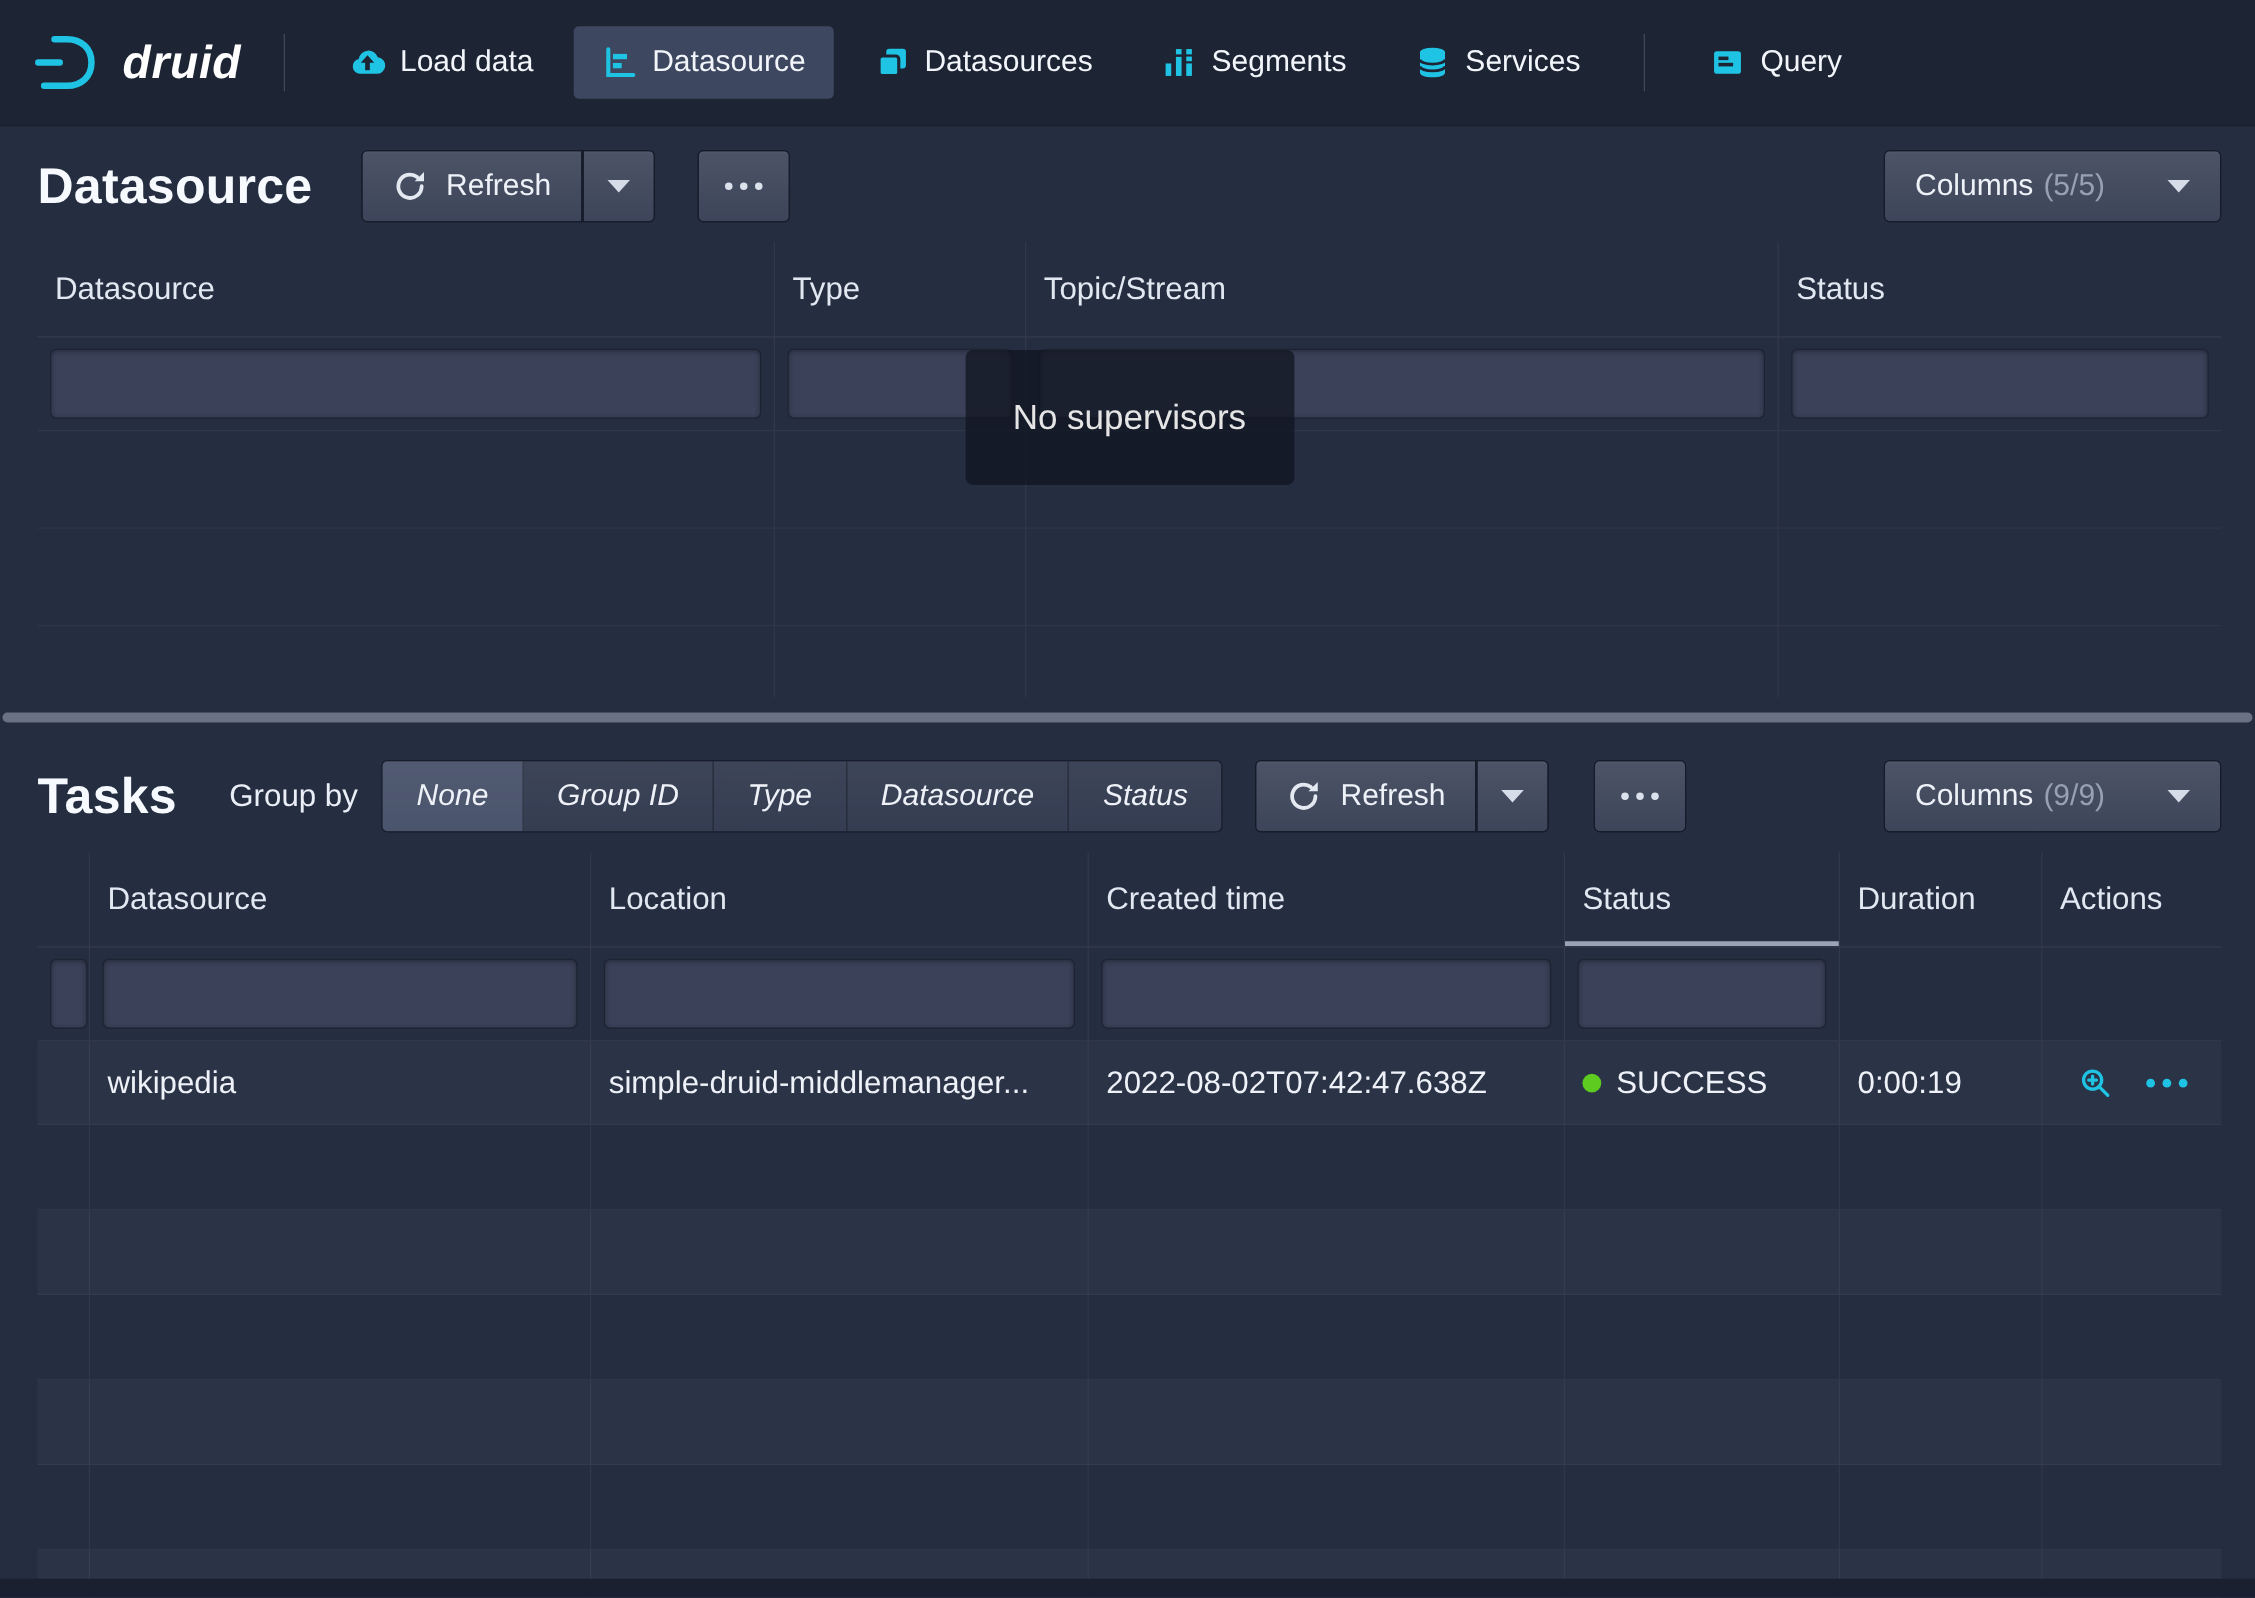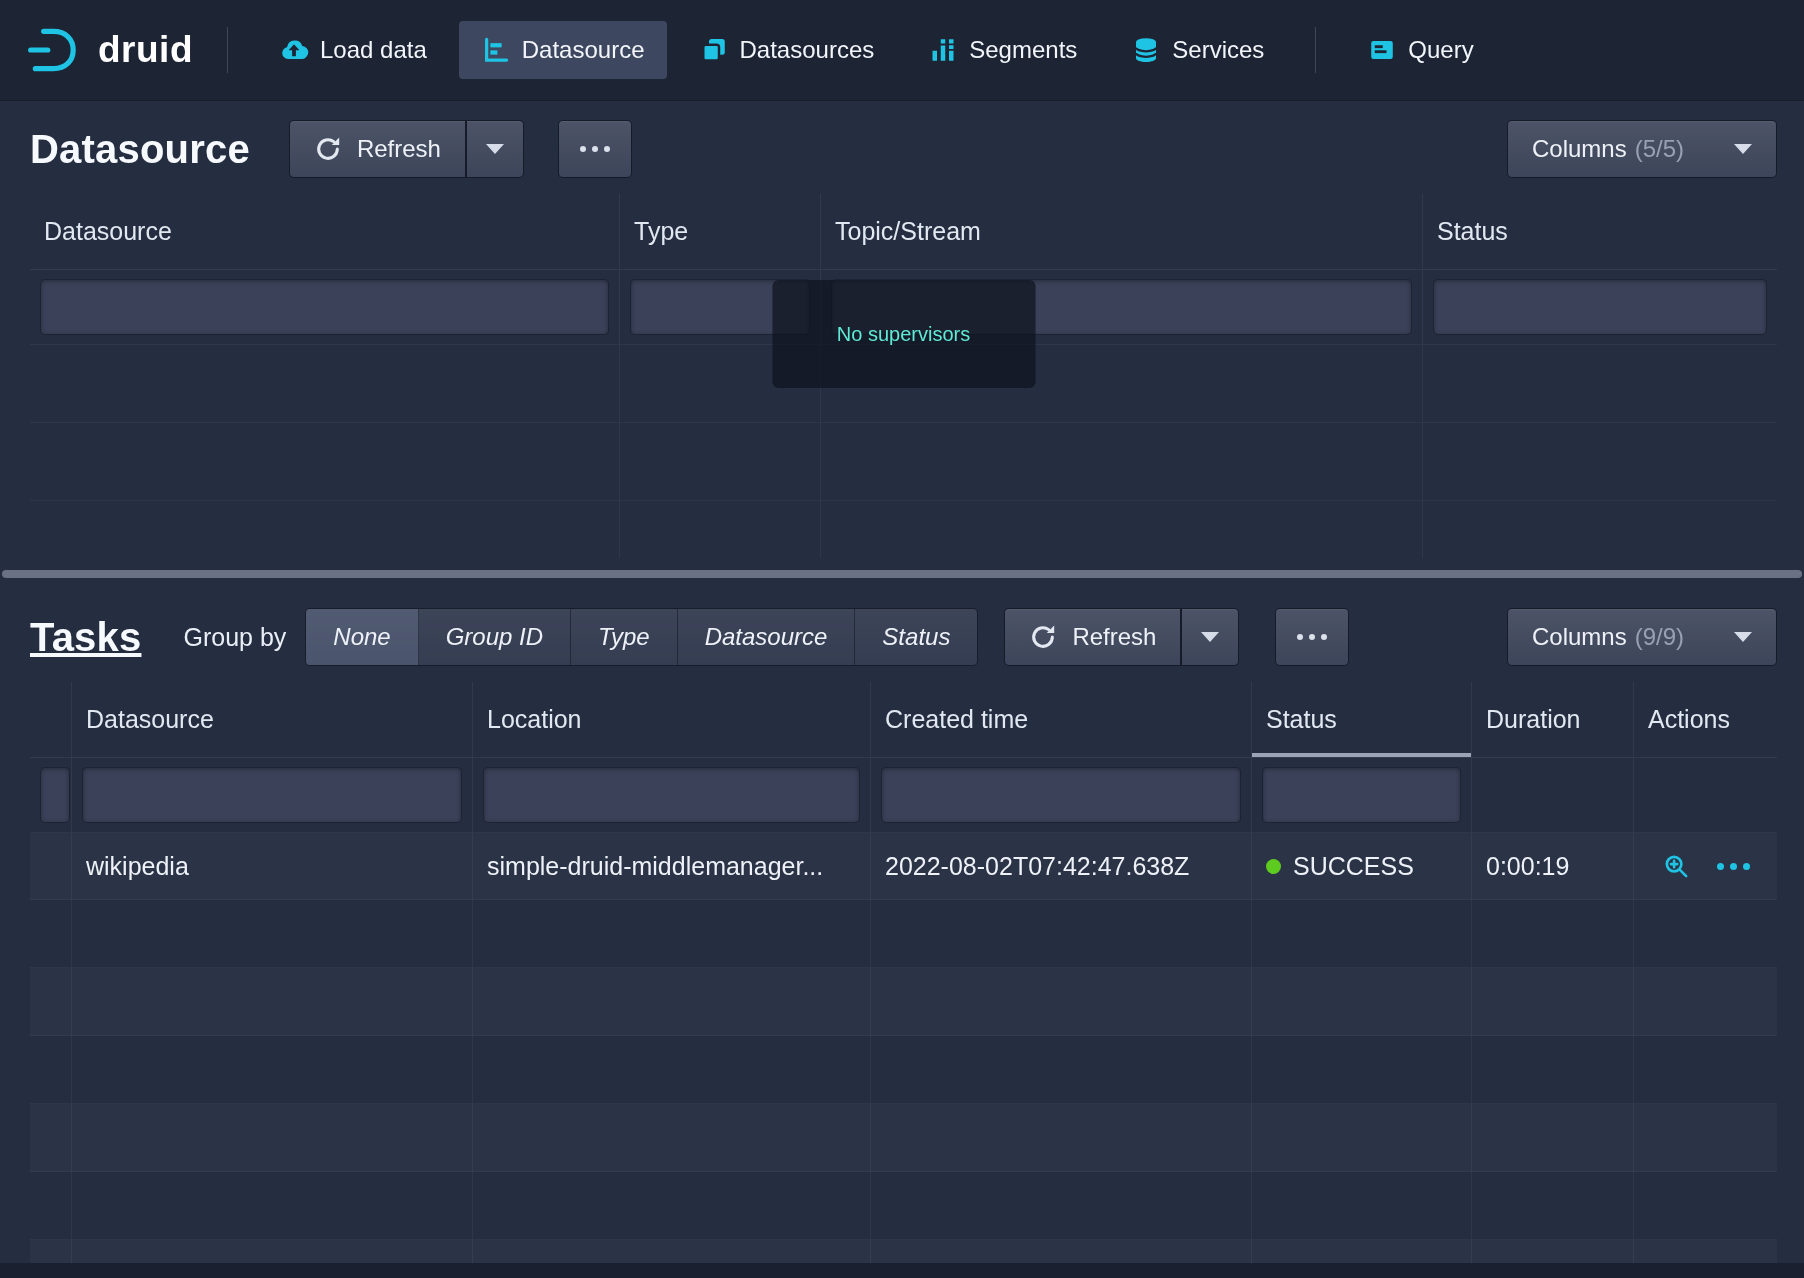--- a/index.html
+++ b/index.html
@@ -15,21 +15,21 @@
 
   
   .navbar {
     height: 100px;
     background: #1d2434;
     display: flex;
     align-items: center;
     padding: 0 26px;
     box-shadow: 0 1px 0 rgba(0,0,0,.35);
   }
-  .brand { display: flex; align-items: center; gap: 16px; margin-right: 10px; cursor: pointer; }
+  .brand { display: flex; align-items: center; gap: 16px; margin-right: 10px; cursor: pointer; font-style: italic; }
   .brand-text { font-size: 37px; font-weight: 600; color: #ffffff; letter-spacing: .5px; }
   .nav-divider { width: 1px; height: 46px; background: rgba(255,255,255,.16); margin: 0 24px; }
   .nav-item {
     display: flex; align-items: center; gap: 11px;
     height: 58px; padding: 0 22px; margin: 0 5px;
     border-radius: 4px; font-size: 24px; color: #f2f5fa; cursor: pointer;
     white-space: nowrap;
   }
   .nav-item.active { background: #3d4760; }
   .nav-icon { display: inline-flex; }
@@ -119,25 +119,25 @@
   .actions-td { justify-content: center; gap: 26px; }
   .actions-td svg { width: 29px; height: 29px; cursor: pointer; }
   .cyan-dots i { background: #1fc4e4; width: 7px; height: 7px; }
   .cyan-dots { cursor: pointer; }
 
   .no-data {
     position: absolute; left: 50%; top: 86px; transform: translateX(-50%);
     width: 263px; height: 108px;
     background: rgba(15,20,30,.72); border-radius: 6px;
     display: flex; align-items: center; justify-content: center;
-    font-size: 20px; color: #5eead4; z-index: 3; pointer-events: none;
+    font-size: 28px; color: #e5e5e5; z-index: 3; pointer-events: none;
   }
 
   
-  .tasks-bar h1 { margin-right: 42px; text-decoration: underline; }
+  .tasks-bar h1 { margin-right: 42px; }
   .groupby-label { font-size: 25px; color: #eaeef6; margin-right: 20px; }
   .seg {
     display: inline-flex; background: #353d52; border-radius: 4px;
     box-shadow: 0 0 0 1px rgba(9,13,21,.5);
     overflow: hidden;
   }
   .seg button {
     height: 56px; padding: 0 27px;
     background: transparent; border: none;
     border-right: 1px solid rgba(9,13,21,.45);

